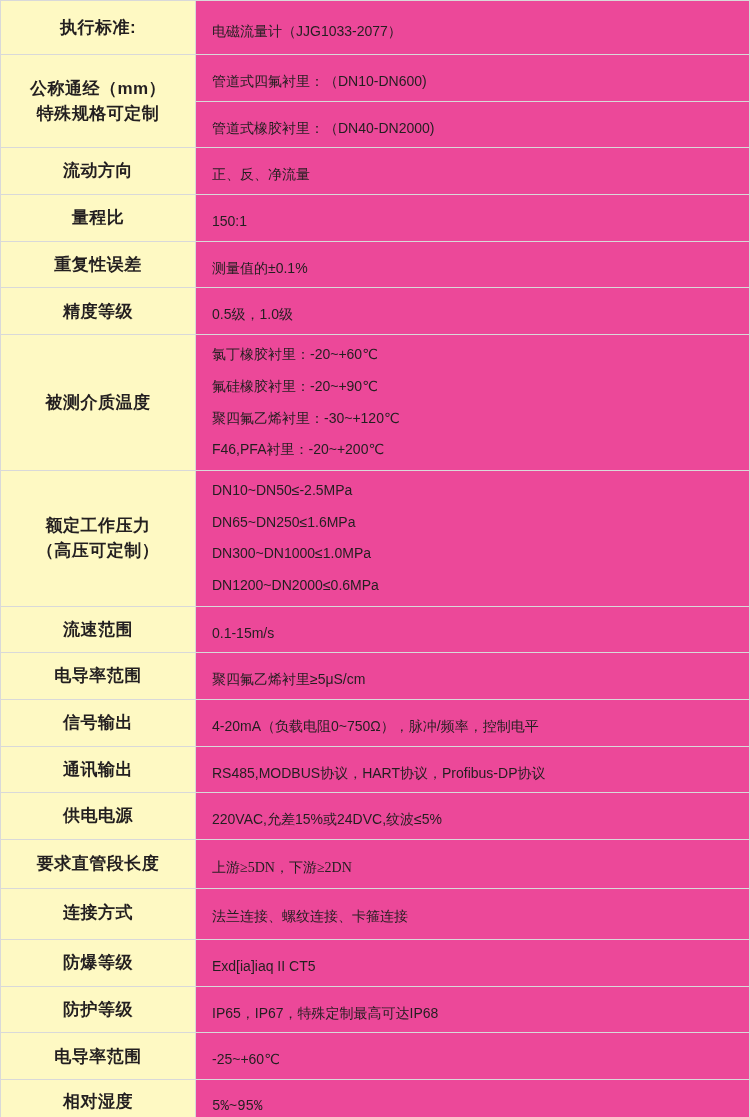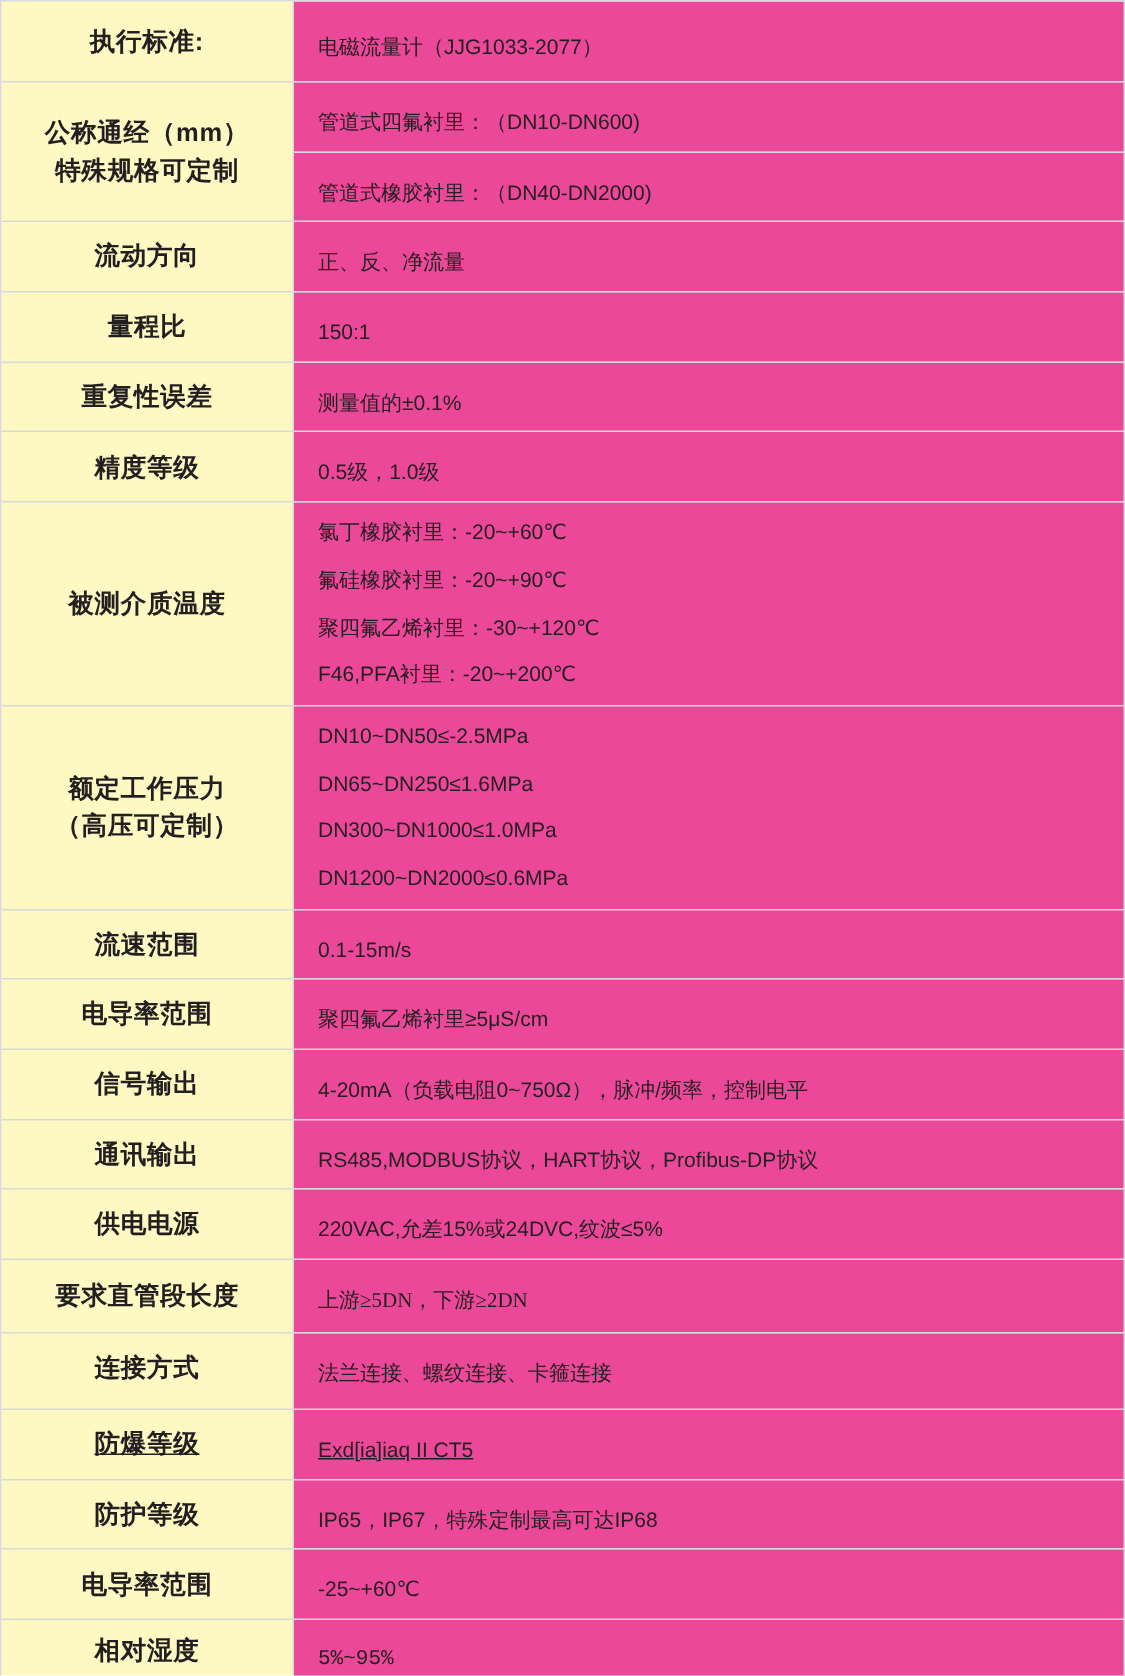--- a/index.html
+++ b/index.html
@@ -176,21 +176,21 @@
       <td class="value-cell">上游≥5DN，下游≥2DN</td>
     </tr>
 
     <tr style="height:51px;font-family:Liberation Mono, monospace;">
       <td class="label-cell">
         <span class="label-line">连接方式</span>
       </td>
       <td class="value-cell">法兰连接、螺纹连接、卡箍连接</td>
     </tr>
 
-    <tr style="height:46px;text-decoration:underline;">
+    <tr style="height:46px;">
       <td class="label-cell">
         <span class="label-line">防爆等级</span>
       </td>
       <td class="value-cell">Exd[ia]iaq II CT5</td>
     </tr>
 
     <tr style="height:43px;">
       <td class="label-cell">
         <span class="label-line">防护等级</span>
       </td>

